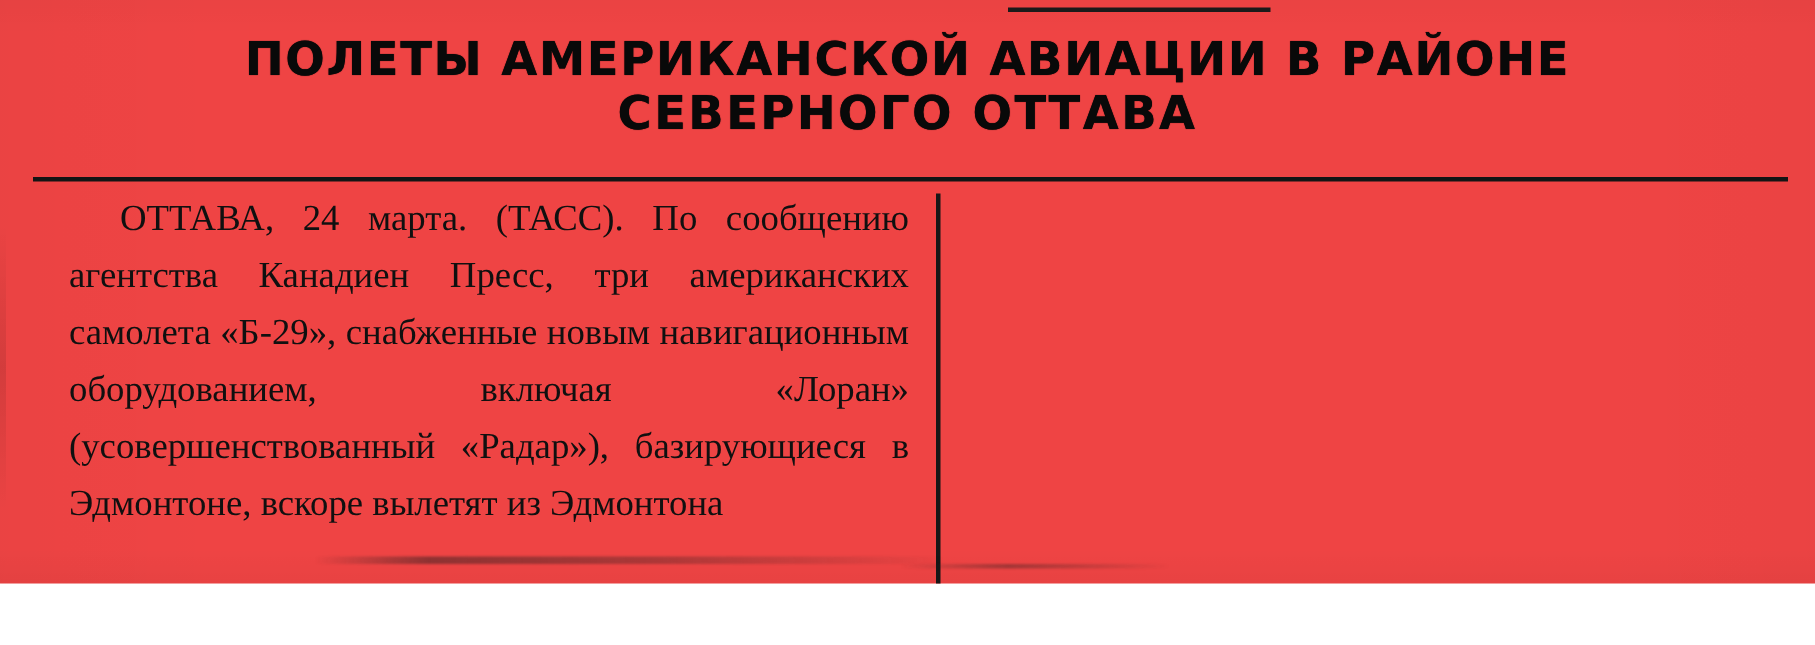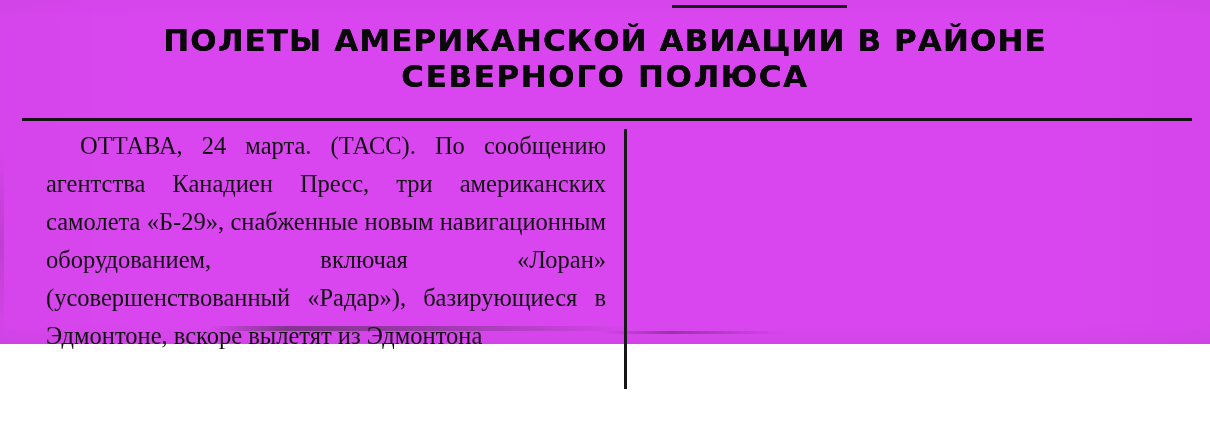--- a/index.html
+++ b/index.html
@@ -10,22 +10,22 @@
   body {
     width: 1210px;
     height: 430px;
     overflow: hidden;
     font-family: "Liberation Serif", serif;
     color: #0d0d0d;
   }
   .clipping {
     position: relative;
     width: 1210px;
-    height: 344px;
-    background: #d946ef;
+    height: 389px;
+    background: #ef4444;
     box-sizing: border-box;
     padding: 0;
   }
   
   .paper-noise {
     position: absolute;
     inset: 0;
     background:
       linear-gradient(90deg, rgba(0,0,0,0.018) 0%, rgba(0,0,0,0) 12%, rgba(0,0,0,0) 88%, rgba(0,0,0,0.02) 100%),
       linear-gradient(180deg, rgba(0,0,0,0.02) 0%, rgba(0,0,0,0) 6%, rgba(0,0,0,0) 94%, rgba(0,0,0,0.03) 100%);
@@ -135,21 +135,21 @@
 
 <div class="clipping">
 
   <div class="paper-noise"></div>
   <div class="edge-mark-left"></div>
 
   <div class="top-rule"></div>
 
   <div class="headline">
     <span>ПОЛЕТЫ АМЕРИКАНСКОЙ  АВИАЦИИ В РАЙОНЕ</span>
-    <span class="line2">СЕВЕРНОГО ПОЛЮСА</span>
+    <span class="line2">СЕВЕРНОГО ОТТАВА</span>
   </div>
 
   <div class="divider"></div>
 
   <div class="columns">
 
     <div class="col col-left">
       <p class="indent">ОТТАВА, 24 марта. (ТАСС). По сообщению агентства Канадиен Пресс, три американских самолета «Б-29», снабженные новым навигационным оборудованием, включая «Лоран» (усовершенствованный «Радар»), базирующиеся в Эдмонтоне, вскоре вылетят из Эдмонтона</p>
     </div>
 

